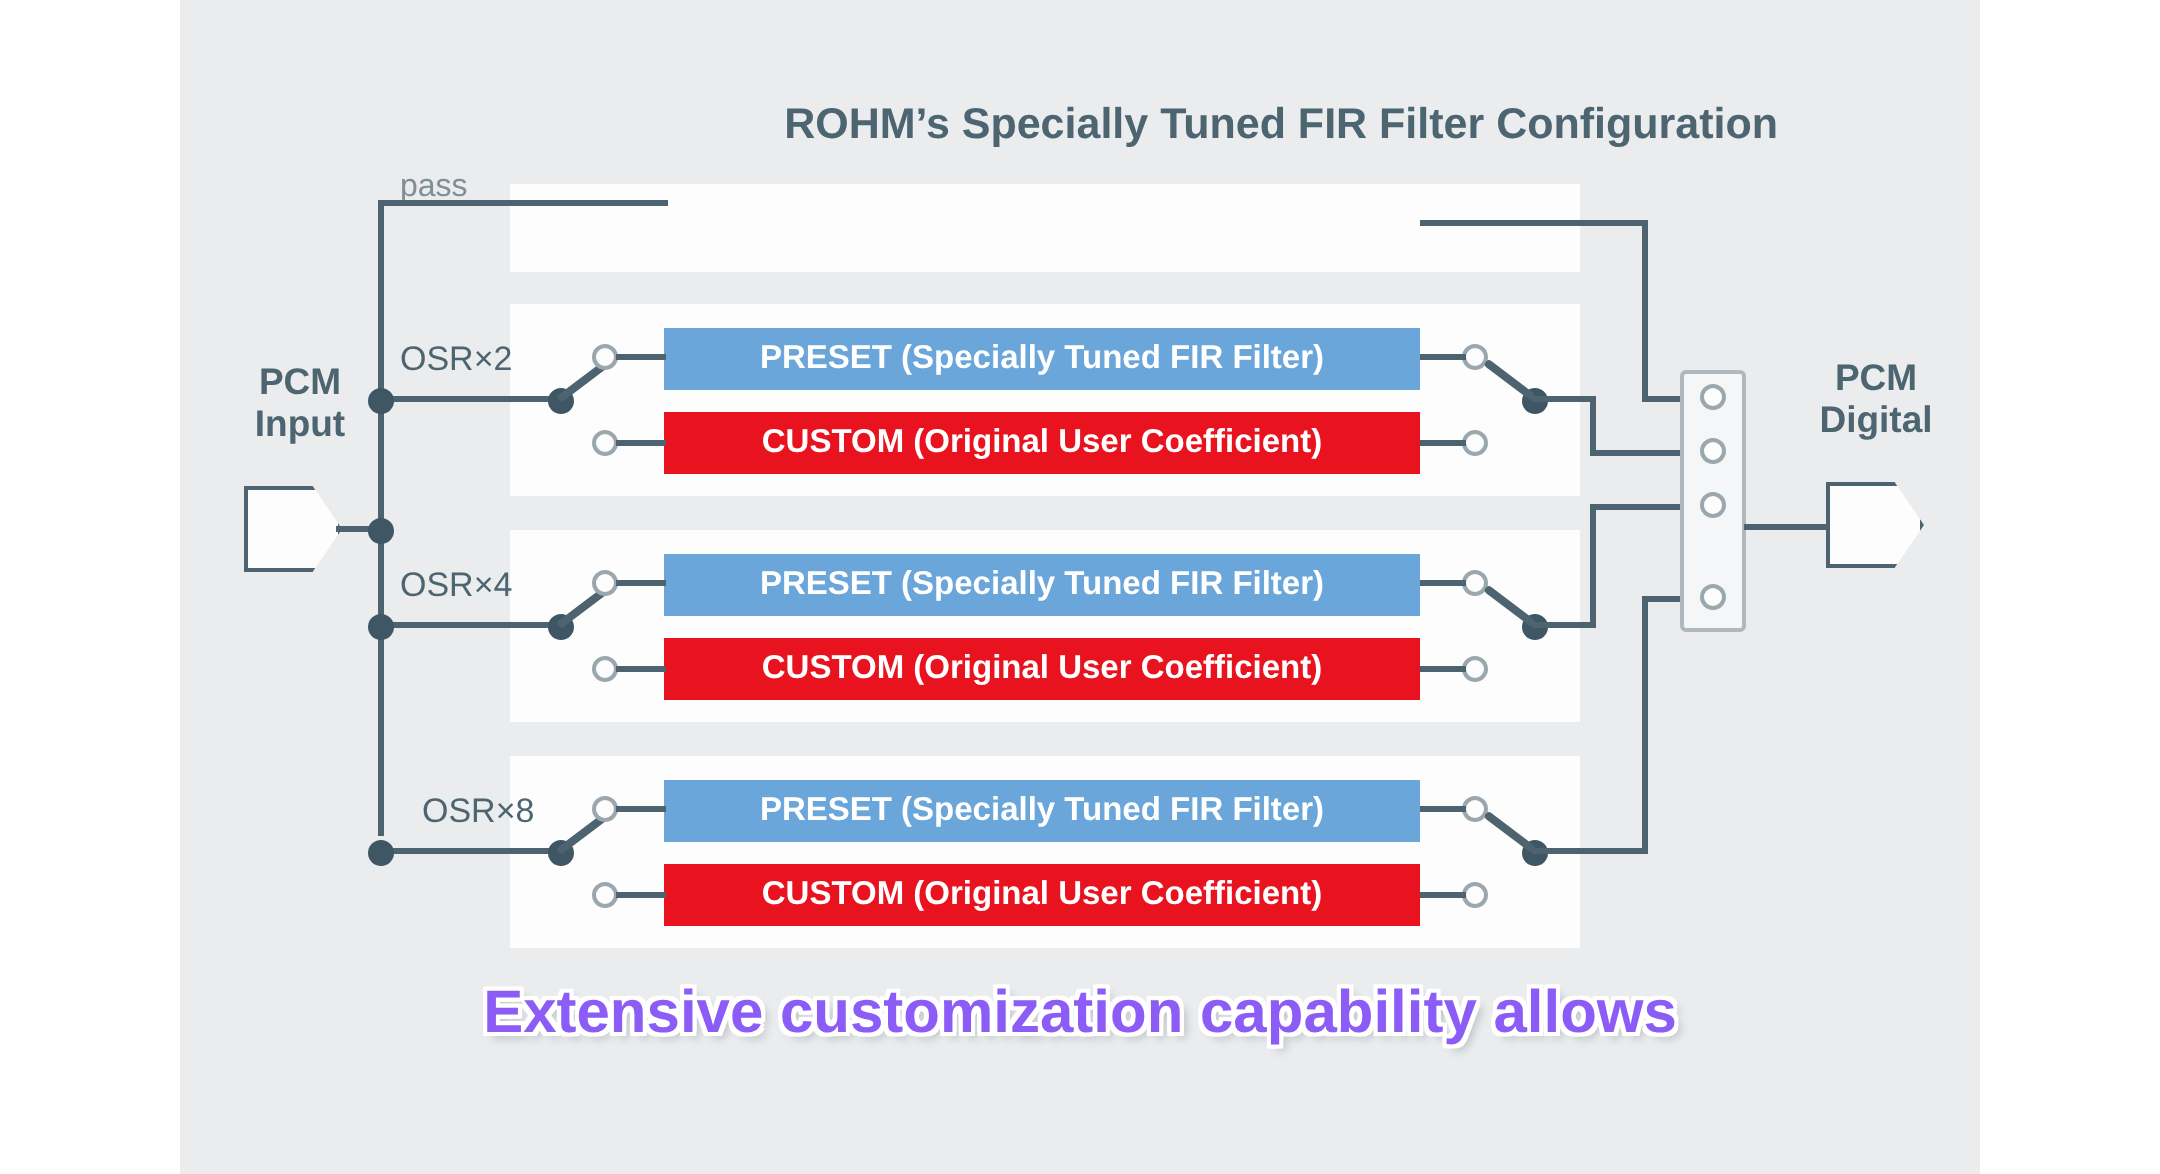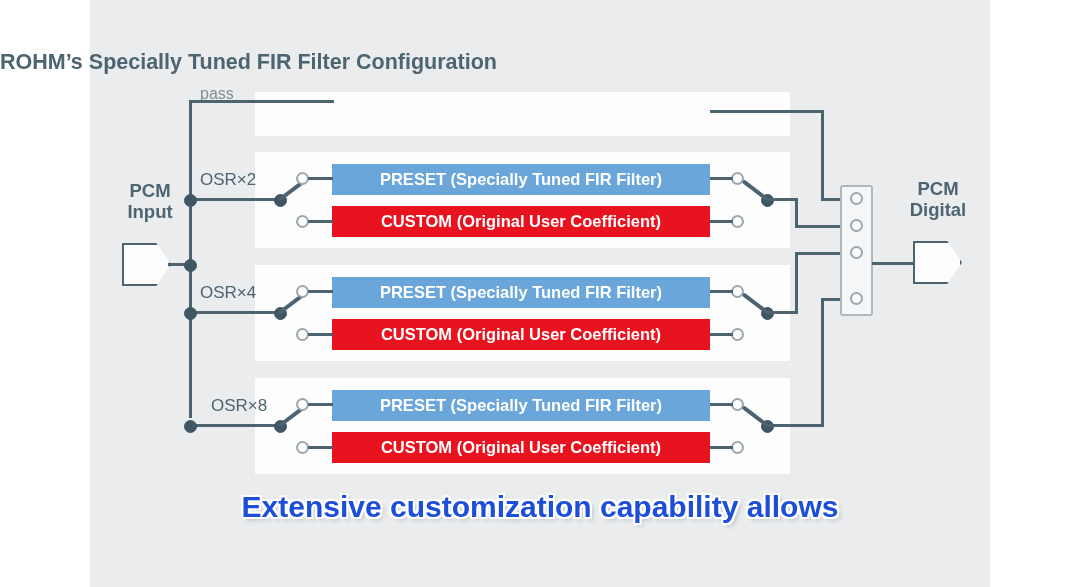--- a/index.html
+++ b/index.html
@@ -3,21 +3,21 @@
 <meta charset="utf-8">
 <style>
   html,body{margin:0;padding:0;background:#ffffff;}
   body{width:1080px;height:587px;overflow:hidden;
        font-family:"Liberation Sans","DejaVu Sans",sans-serif;}
   #stage{position:relative;width:1080px;height:587px;background:#ffffff;}
   #panel{position:absolute;left:90px;top:0;width:900px;height:587px;background:#eaecee;}
 
   .ttl{position:absolute;left:0;width:1080px;text-align:center;
        font-weight:bold;color:#1b1b1b;font-size:27px;letter-spacing:-.2px;top:3px;}
-  .sub{position:absolute;left:0;width:889px;text-align:left;
+  .sub{position:absolute;left:0;width:889px;text-align:right;
        font-weight:bold;color:#4d6570;font-size:21.5px;top:50px;}
 
   .card{position:absolute;background:#fdfdfd;}
 
   .bar{position:absolute;display:flex;align-items:center;justify-content:center;
        color:#ffffff;font-weight:bold;font-size:16.5px;white-space:nowrap;}
   .bar.blue{background:#6aa6d9;}
   .bar.red{background:#e8131e;}
 
   .wire{position:absolute;background:#4e6370;}
@@ -37,21 +37,21 @@
   .pcm{position:absolute;color:#4d6570;font-size:18.5px;font-weight:bold;
        line-height:21px;text-align:center;white-space:nowrap;}
 
   .pent{position:absolute;background:#fdfdfd;border:2.5px solid #4e6370;box-sizing:border-box;}
   .pent.r{clip-path:polygon(0 0,70% 0,100% 50%,70% 100%,0 100%);}
 
   .mux{position:absolute;background:#f4f6f7;border:2px solid #aeb8be;
        box-sizing:border-box;border-radius:3px;}
 
   .caption{position:absolute;left:0;width:1080px;text-align:center;
-           font-weight:bold;font-size:30px;color:#1d4ed8;line-height:38px;
+           font-weight:bold;font-size:30px;color:#8b5cf6;line-height:38px;
            text-shadow:
              2px 0 0 #fff,-2px 0 0 #fff,0 2px 0 #fff,0 -2px 0 #fff,
              2px 2px 0 #fff,-2px 2px 0 #fff,2px -2px 0 #fff,-2px -2px 0 #fff,
              3px 3px 4px rgba(120,130,138,.45);}
 </style>
 </head>
 <body>
 
 <div id="stage">
   <div id="panel"></div>

